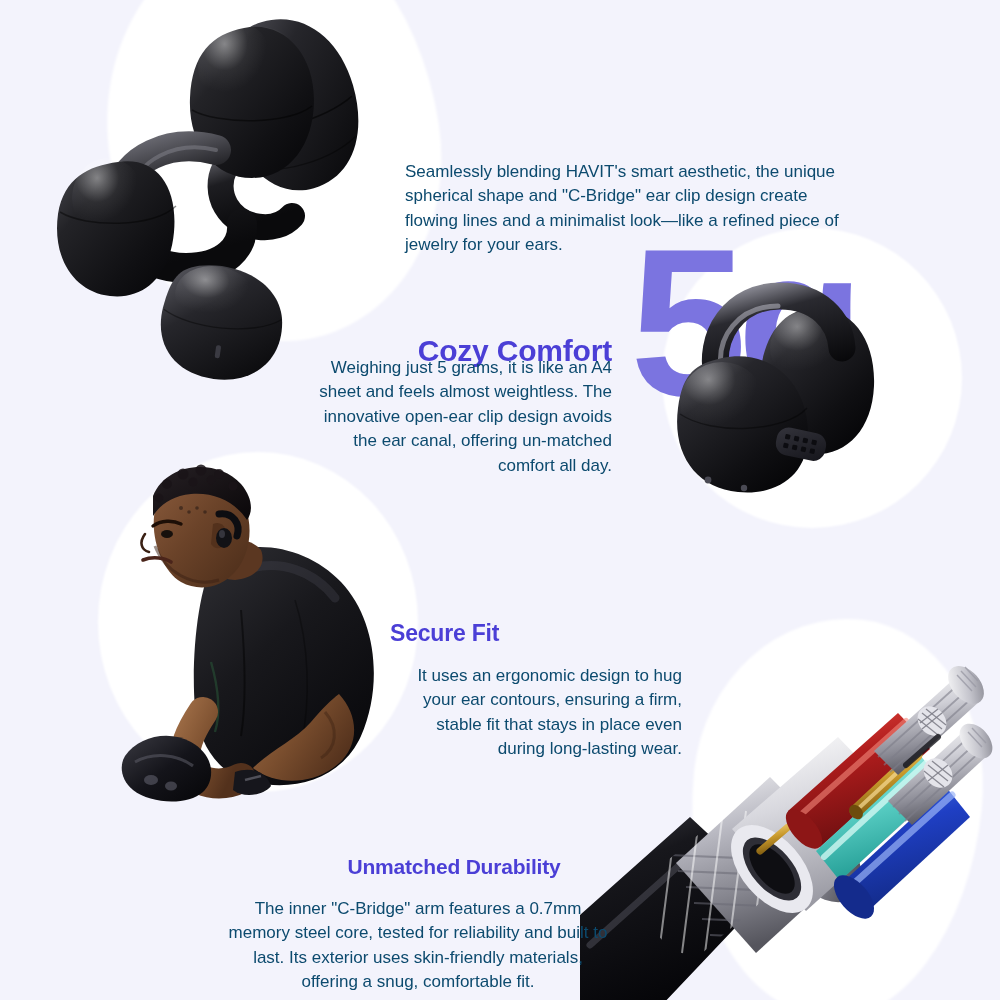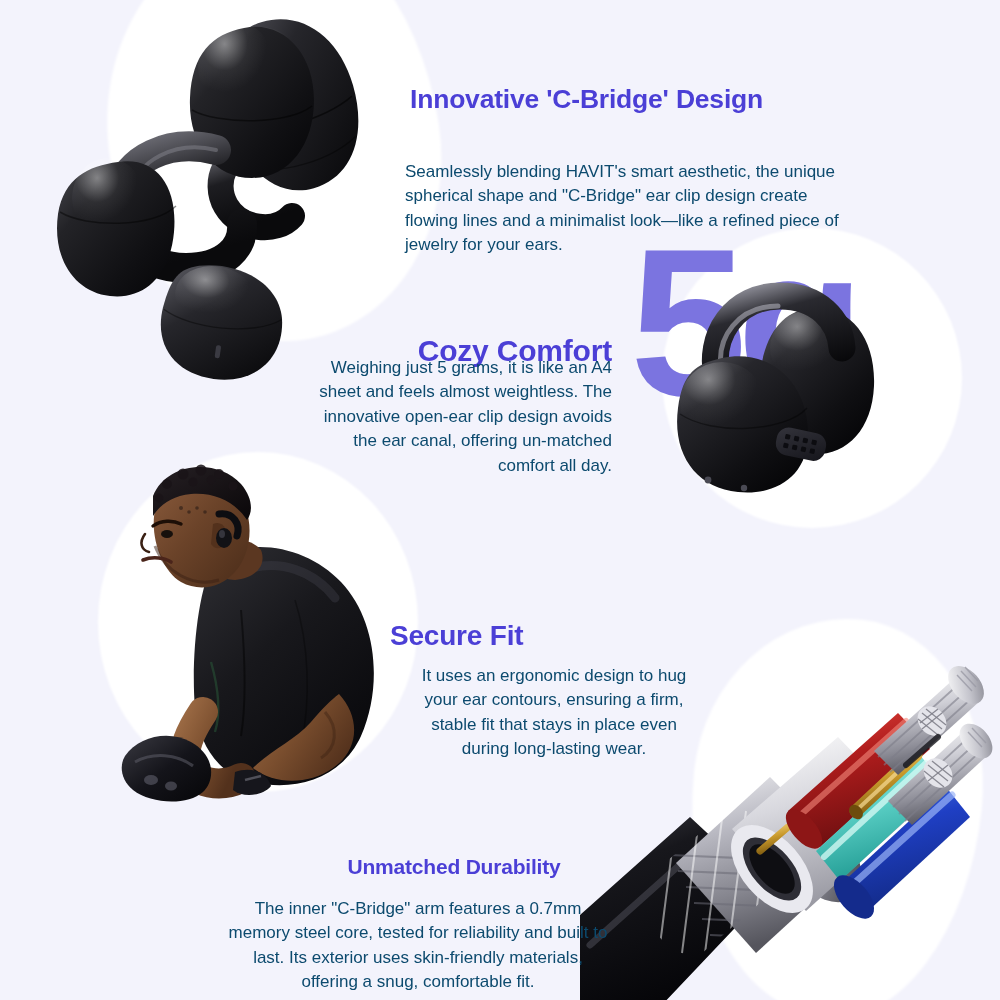--- a/index.html
+++ b/index.html
@@ -501,26 +501,26 @@
           <path d="M304 156 L324 172"></path>
             <path d="M328 150 L308 166"></path>
         </g>
       </g>
 
       <path d="M286 150 L318 122" stroke="#15151a" stroke-width="6" fill="none" stroke-linecap="round" opacity="0.8"></path>
     </svg>
   </div>
 
   <h2 class="heading" style="left:410px; top:84px; width:480px; font-size:26.5px;">
-    <span>Innovative 'C-Bridge' Design</span><br>
+    <br>
   </h2>
   <p class="body-text" style="left:405px; top:160px; width:442px; text-align:left;">Seamlessly blending HAVIT's smart aesthetic, the unique spherical shape and "C-Bridge" ear clip design create flowing lines and a minimalist look—like a refined piece of jewelry for your ears.</p>
 
   <h2 class="heading" style="left:300px; top:334px; width:312px; font-size:30px; text-align:right;">Cozy Comfort</h2>
   <p class="body-text" style="left:300px; top:356px; width:312px; text-align:right;">Weighing just 5 grams, it is like an A4 sheet and feels almost weightless. The innovative open-ear clip design avoids the ear canal, offering un-matched comfort all day.</p>
 
-  <h2 class="heading" style="left:390px; top:620px; width:320px; font-size:28px;">Secure Fit</h2>
-  <p class="body-text" style="left:408px; top:664px; width:292px; text-align:center;">It uses an ergonomic design to hug your ear contours, ensuring a firm, stable fit that stays in place even during long-lasting wear.</p>
+  <h2 class="heading" style="left:390px; top:620px; width:320px; font-size:23px;">Secure Fit</h2>
+  <p class="body-text" style="left:390px; top:664px; width:292px; text-align:right;">It uses an ergonomic design to hug your ear contours, ensuring a firm, stable fit that stays in place even during long-lasting wear.</p>
 
   <h2 class="heading" style="left:300px; top:855px; width:308px; font-size:21px; text-align:center;">Unmatched Durability</h2>
   <p class="body-text" style="left:228px; top:897px; width:380px; text-align:center;">The inner "C-Bridge" arm features a 0.7mm memory steel core, tested for reliability and built to last. Its exterior uses skin-friendly materials, offering a snug, comfortable fit.</p>
 
 </div>
 
 </body></html>

